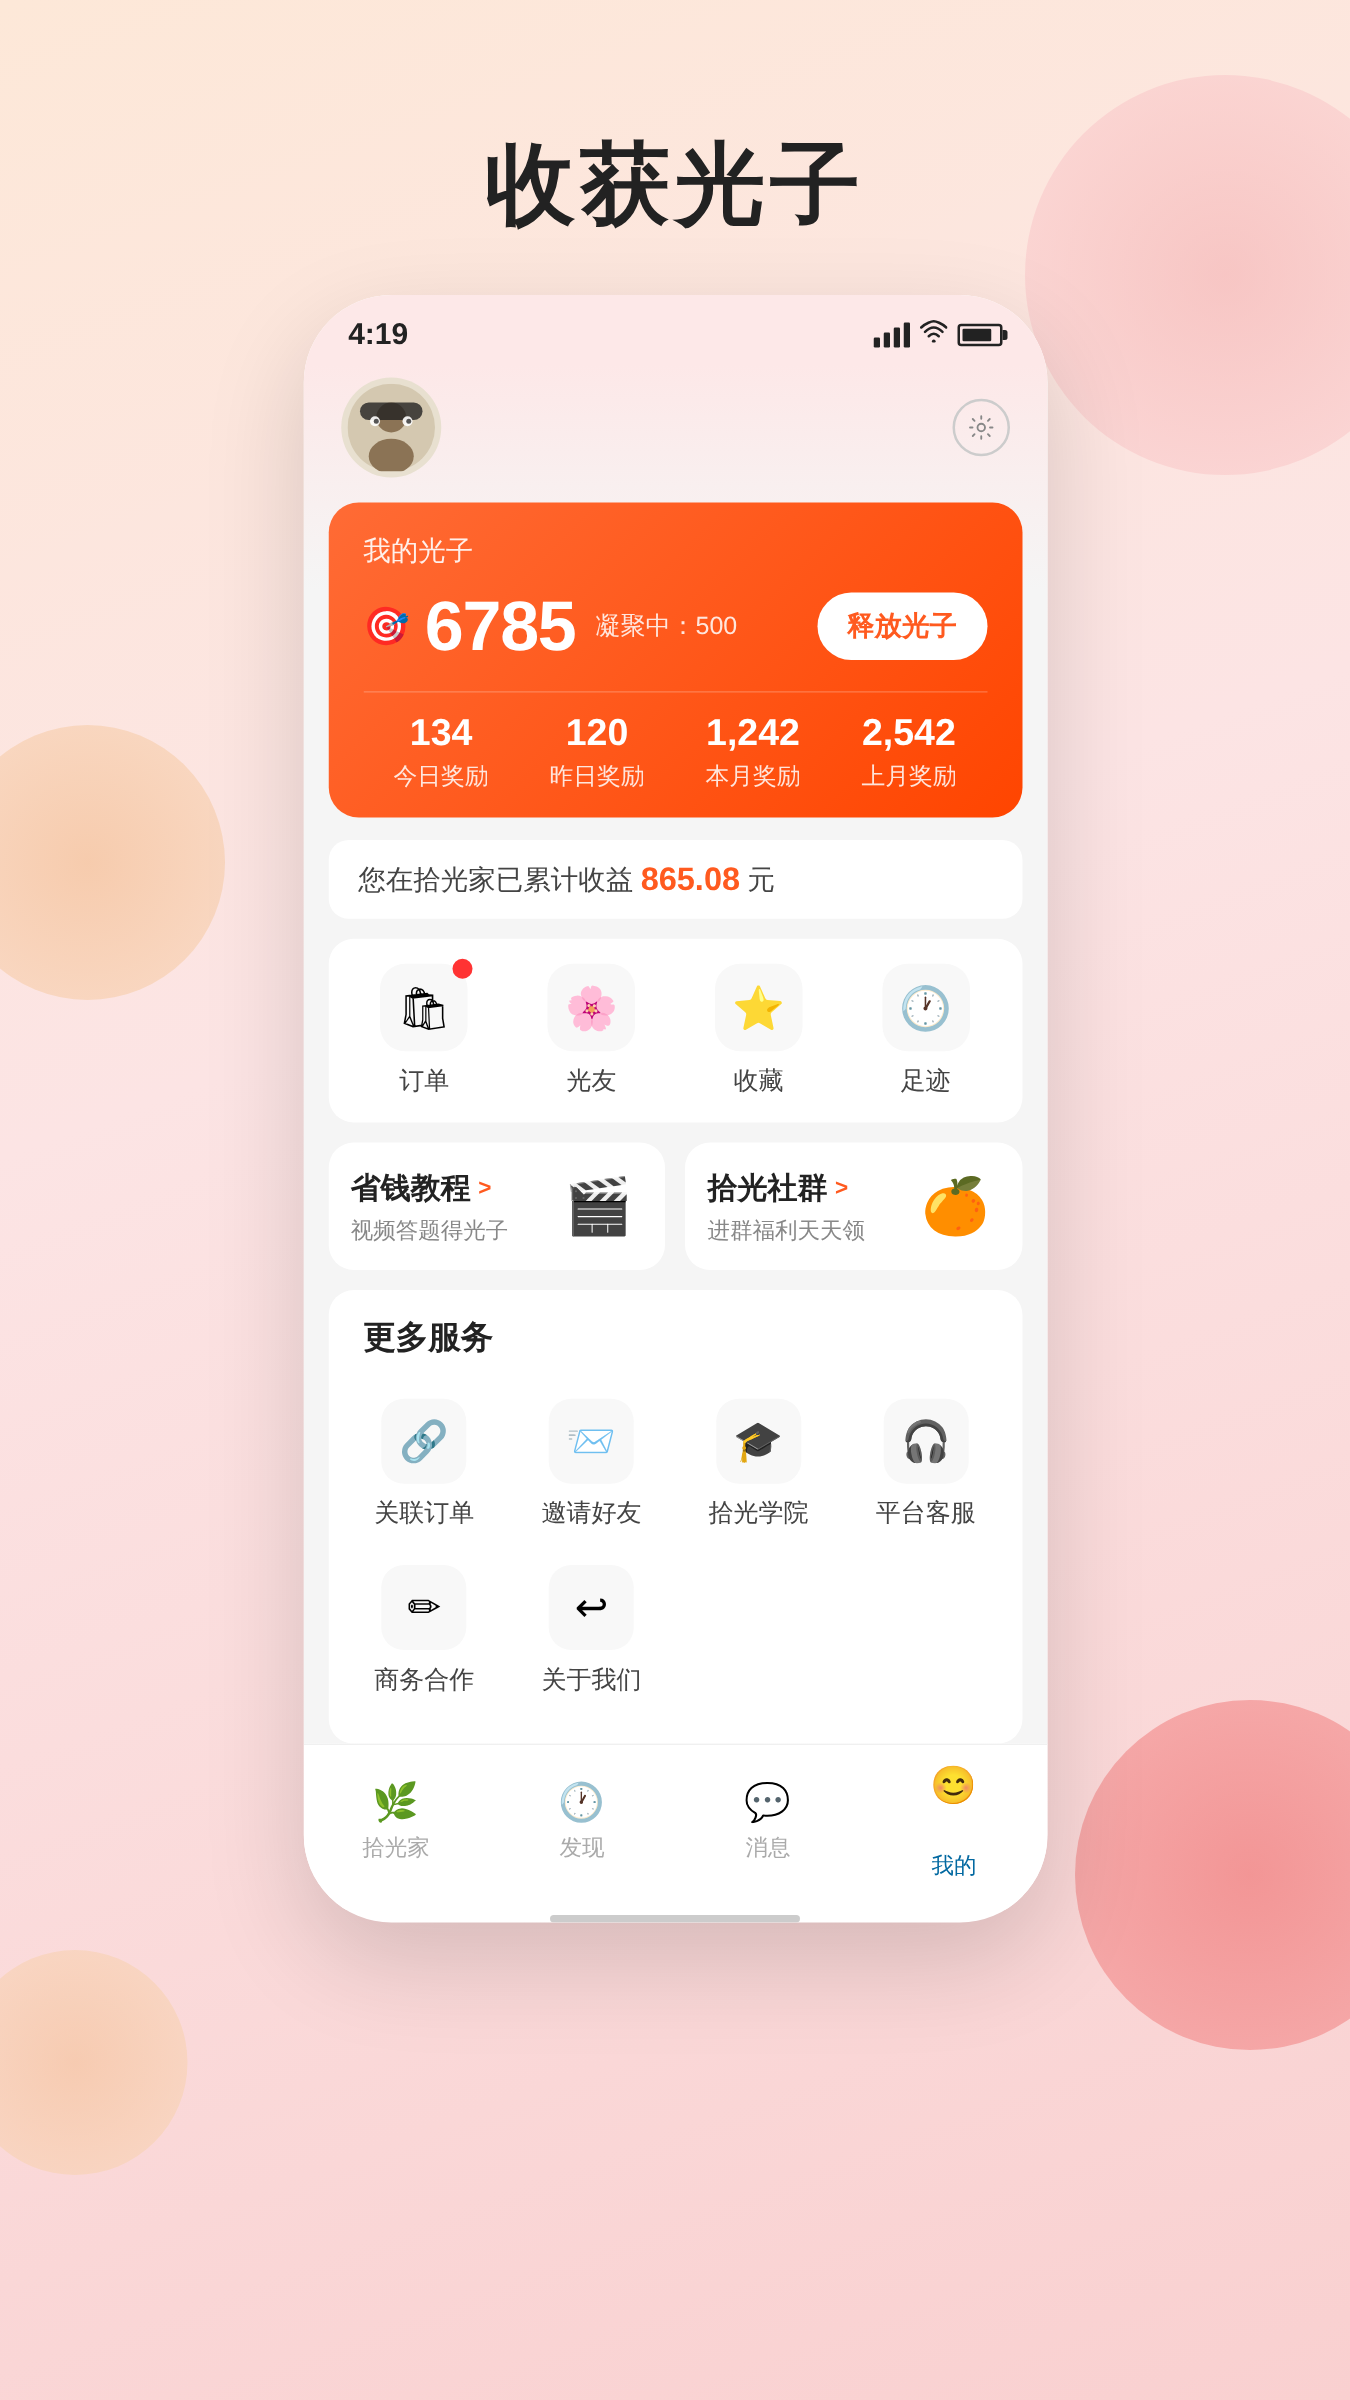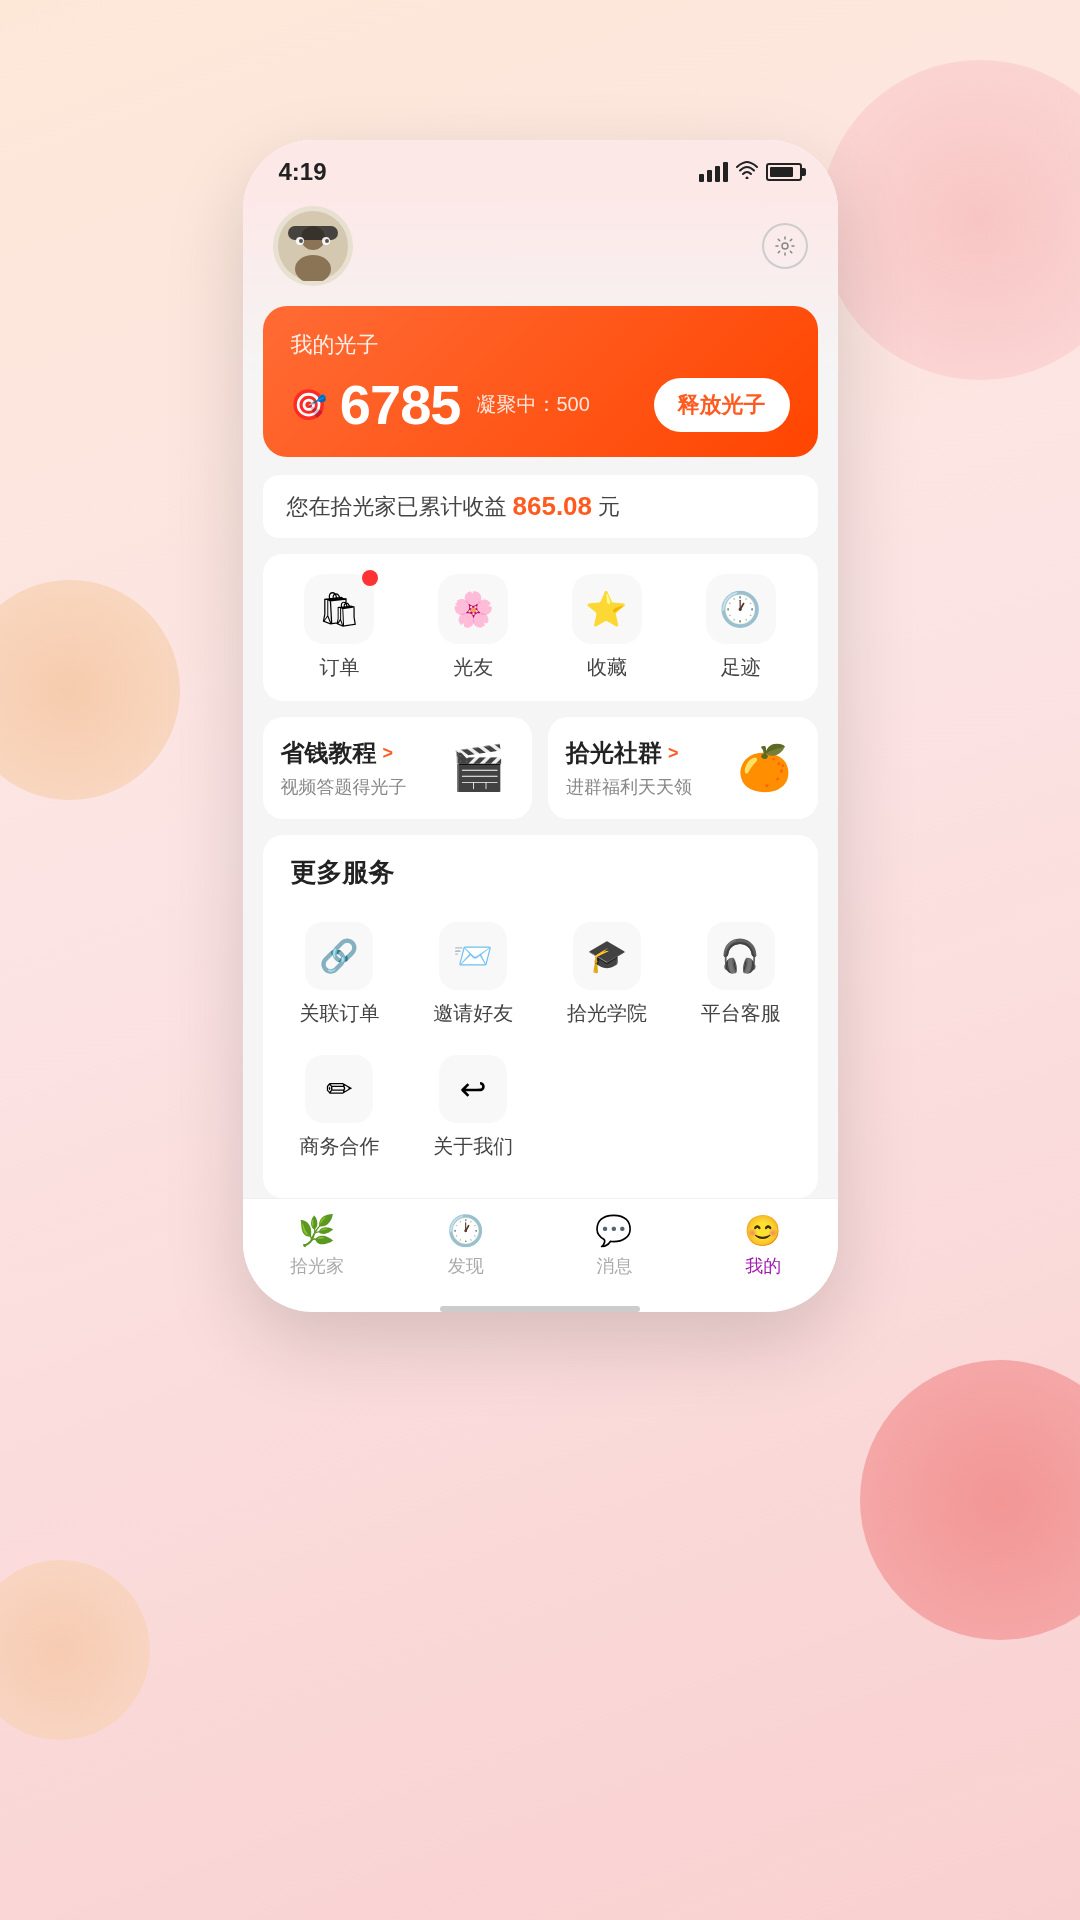--- a/index.html
+++ b/index.html
@@ -430,41 +430,43 @@
       color: #aaa;
     }
     .nav-icon.active {
       color: #ff5a1f;
     }
     .nav-label {
       font-size: 18px;
       color: #aaa;
     }
     .nav-label.active {
-      color: #a21caf;
+      color: #0369a1;
+      margin-top: 28px;
     }
 
     
     .home-indicator {
       height: 6px;
       width: 200px;
       background: #ccc;
       border-radius: 3px;
       margin: 4px auto 0;
     }
   </style>
 </head>
 <body>
 
 <div class="blob blob-top-right"></div>
 <div class="blob blob-left"></div>
 <div class="blob blob-right-bottom"></div>
 <div class="blob blob-bottom-left"></div>
 
 <div class="page-title-area">
+  <div class="page-main-title">收获光子</div>
 </div>
 
 <div class="phone-mockup">
 
   <div class="status-bar">
     <span class="status-time">4:19</span>
     <div class="status-icons">
       <div class="signal-bars">
         <div class="signal-bar" style="height:8px"></div>
         <div class="signal-bar" style="height:12px"></div>
@@ -513,20 +515,38 @@
     <div class="guangzi-card">
       <div class="card-title">我的光子</div>
       <div class="card-main-row">
         <div class="card-points-area">
           <span class="points-icon">🎯</span>
           <span class="points-number">6785</span>
           <span class="pending-label">凝聚中：500</span>
         </div>
         <button class="release-btn">释放光子</button>
       </div>
+      <div class="card-stats" id="card-stats">
+      <div class="stat-item">
+    <span class="stat-number">134</span>
+    <span class="stat-label">今日奖励</span>
+  </div>
+          <div class="stat-item">
+    <span class="stat-number">120</span>
+    <span class="stat-label">昨日奖励</span>
+  </div>
+          <div class="stat-item">
+    <span class="stat-number">1,242</span>
+    <span class="stat-label">本月奖励</span>
+  </div>
+          <div class="stat-item">
+    <span class="stat-number">2,542</span>
+    <span class="stat-label">上月奖励</span>
+  </div>
+        </div>
     </div>
 
     <div class="earnings-row">
       <span>您在拾光家已累计收益</span>
       <span class="earnings-amount">865.08</span>
       <span>元</span>
     </div>
 
     <div class="quick-actions" id="quick-actions">
     <div class="action-item">

